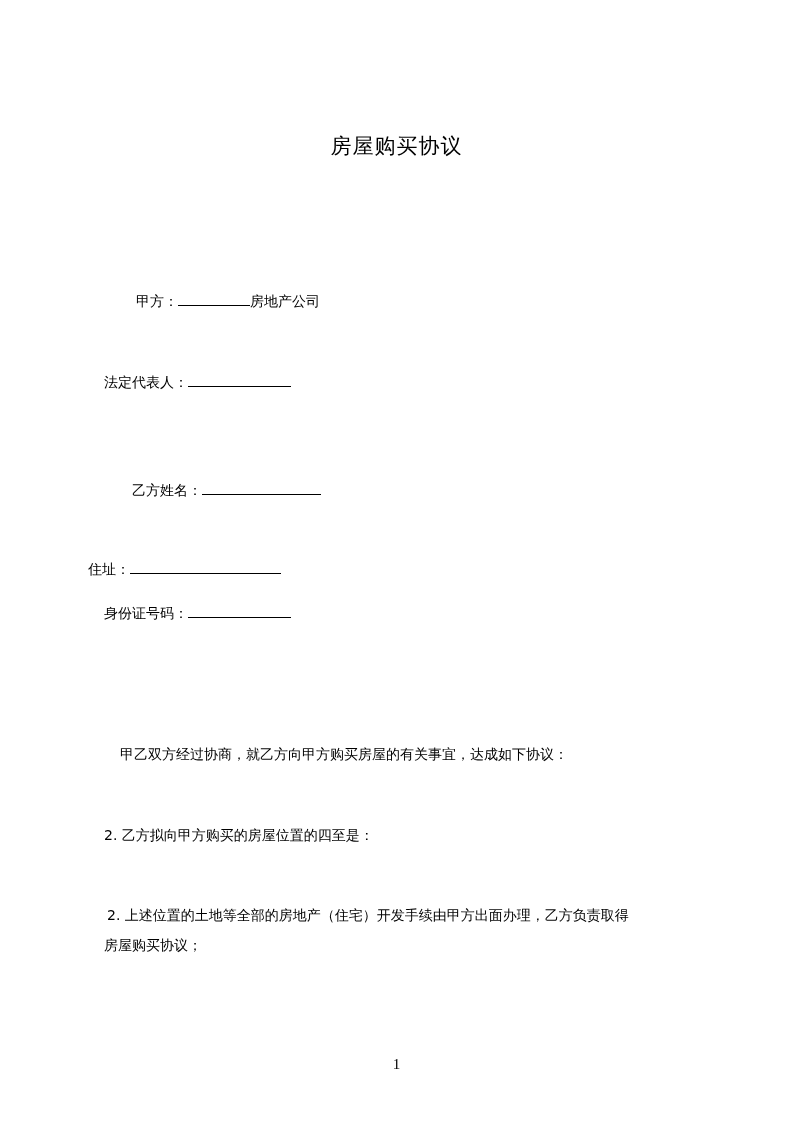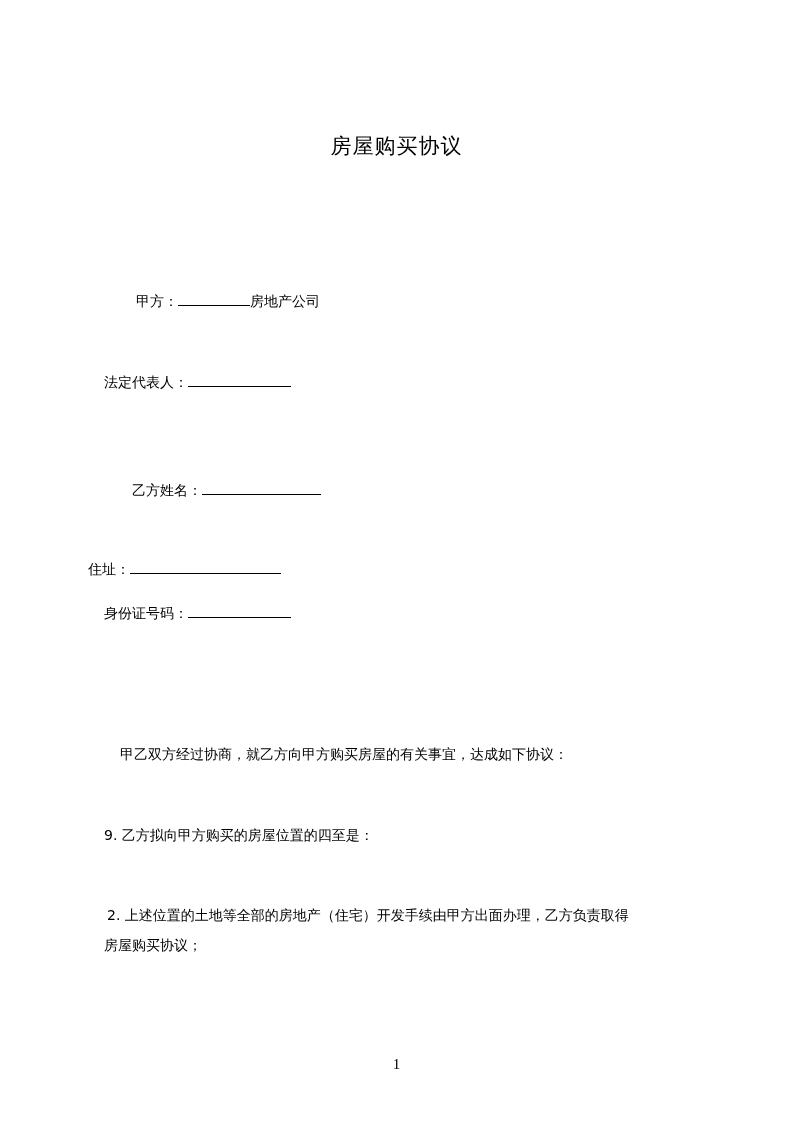--- a/index.html
+++ b/index.html
@@ -32,19 +32,19 @@
 <div class="abs line" style="left:88px; top:560px;">
   <span>住址：</span><span class="blank" style="width:151px;"></span>
 </div>
 
 <div class="abs line" style="left:104px; top:604px;">
   <span>身份证号码：</span><span class="blank" style="width:103px;"></span>
 </div>
 
 <div class="abs line" style="left:104px; top:745px;margin-left:16px;">甲乙双方经过协商，就乙方向甲方购买房屋的有关事宜，达成如下协议：</div>
 
-<div class="abs line" style="left:104px; top:826px;">9. 乙方拟向甲方购买的房屋位置的四至是：</div>
+<div class="abs line" style="left:104px; top:826px;">2. 乙方拟向甲方购买的房屋位置的四至是：</div>
 
 <div class="abs line" style="left:107px; top:906px;">2. 上述位置的土地等全部的房地产（住宅）开发手续由甲方出面办理，乙方负责取得</div>
 
 <div class="abs line" style="left:104px; top:936px;">房屋购买协议；</div>
 
 <div class="abs page-num">1</div>
 
 </body></html>

